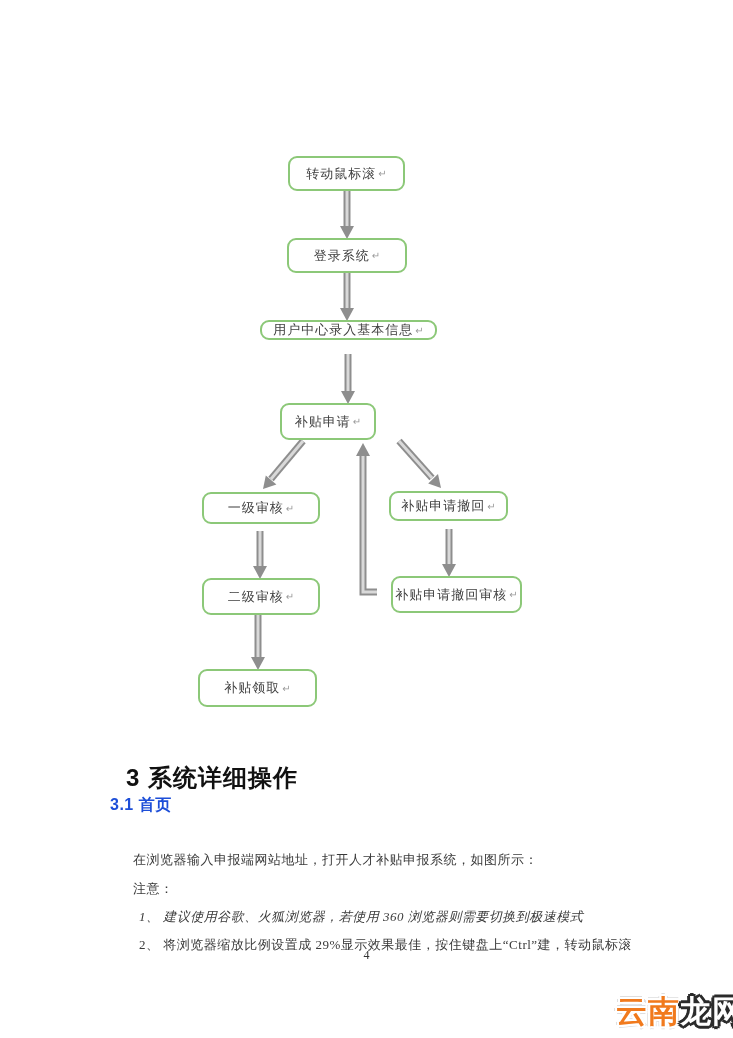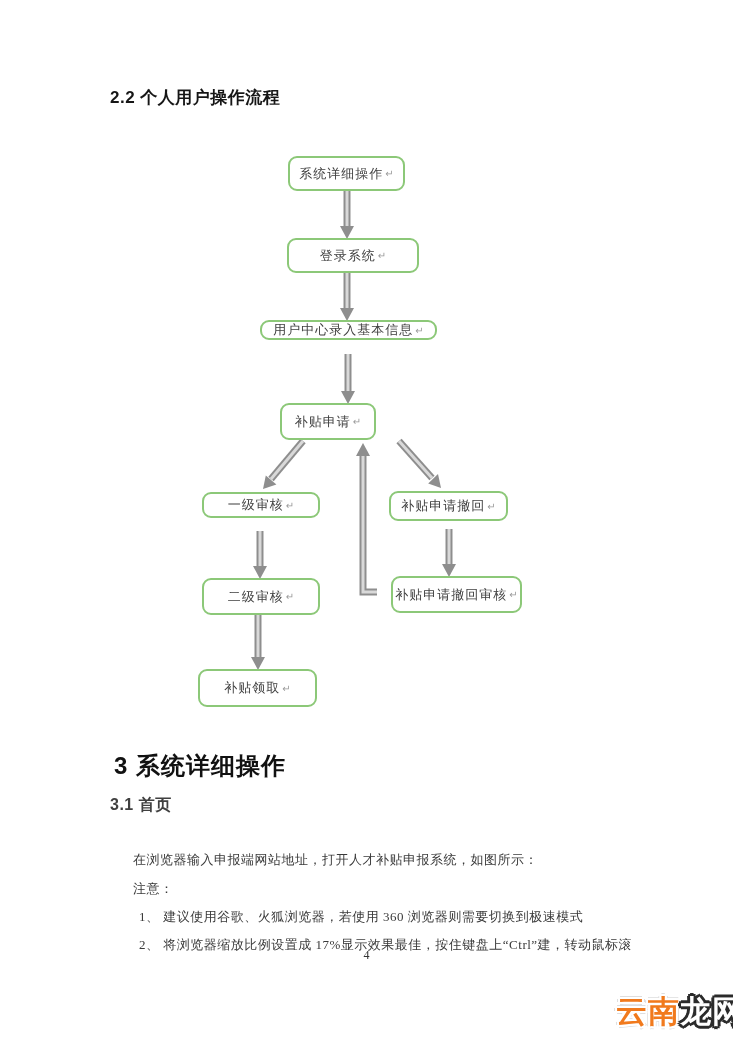--- a/index.html
+++ b/index.html
@@ -10,38 +10,38 @@
     font-family:"Liberation Serif", serif;
   }
 
   
   .h-section {
     position:absolute; left:110px; top:86px; margin:0;
     font-size:17px; font-weight:bold; color:#161616;
     font-family:"Liberation Sans", sans-serif; letter-spacing:0.5px;
   }
   .h-chapter {
-    position:absolute; left:110px; top:746px; margin:4px;
+    position:absolute; left:110px; top:746px; margin:16px;
     font-size:24px; font-weight:bold; color:#111;
     font-family:"Liberation Sans", sans-serif; letter-spacing:1px;
   }
   .h-sub {
     position:absolute; left:110px; top:795px; margin:0;
-    font-size:16px; font-weight:bold; color:#404040;
+    font-size:16px; font-weight:bold; color:#1d4ed8;
     font-family:"Liberation Sans", sans-serif; letter-spacing:0.5px;
   }
 
   
   .body-text {
     position:absolute; margin:0; font-size:13px; color:#3a3a3a;
     letter-spacing:0.5px; white-space:nowrap;
   }
   .p-intro { left:133px; top:851px; }
   .p-note  { left:133px; top:880px; }
-  .p-item1 { left:139px; top:908px; }
+  .p-item1 { left:139px; top:908px;font-style:italic; }
   .p-item2 { left:139px; top:936px; }
 
   .page-number {
     position:absolute; left:0; right:0; top:948px; text-align:center;
     font-size:12px; color:#333;
   }
 
   
   .flowchart-svg {
     position:absolute; left:0; top:0; width:733px; height:1038px;
@@ -79,21 +79,20 @@
     text-shadow:
       -2px -2px 0 #2b2b2b, 2px -2px 0 #2b2b2b, -2px 2px 0 #2b2b2b, 2px 2px 0 #2b2b2b,
       -3px 0 0 #2b2b2b, 3px 0 0 #2b2b2b, 0 -3px 0 #2b2b2b, 0 3px 0 #2b2b2b;
   }
 </style>
 </head>
 <body>
 
 <div class="page">
 
-  <h2 class="h-section">2.2 个人用户操作流程</h2>
 
   <svg class="flowchart-svg" viewBox="0 0 733 1038" aria-hidden="true">
     <g>
       <path class="shaft-outer" d="M347,191 L347,227"></path>
       <path class="shaft-inner" d="M347,191 L347,227"></path>
       <polygon class="head" points="340,226 354,226 347,239"></polygon>
     </g>
     <g>
       <path class="shaft-outer" d="M347,273 L347,309"></path>
       <path class="shaft-inner" d="M347,273 L347,309"></path>
@@ -130,36 +129,36 @@
       <polygon class="head" points="253,566 267,566 260,579"></polygon>
     </g>
     <g>
       <path class="shaft-outer" d="M258,615 L258,658"></path>
       <path class="shaft-inner" d="M258,615 L258,658"></path>
       <polygon class="head" points="251,657 265,657 258,670"></polygon>
     </g>
   </svg>
 
   <div class="node" style="left:288px;top:156px;width:117px;height:35px">
-    <span>系统详细操作</span>
+    <span>转动鼠标滚</span>
       <span class="return-mark">↵</span>
   </div>
-  <div class="node" style="left:287px;top:238px;width:132px;height:35px">
+  <div class="node" style="left:287px;top:238px;width:120px;height:35px">
     <span>登录系统</span>
       <span class="return-mark">↵</span>
   </div>
   <div class="node" style="left:260px;top:320px;width:177px;height:20px">
     <span>用户中心录入基本信息</span>
       <span class="return-mark">↵</span>
   </div>
   <div class="node" style="left:280px;top:403px;width:96px;height:37px">
     <span>补贴申请</span>
       <span class="return-mark">↵</span>
   </div>
-  <div class="node" style="left:202px;top:492px;width:118px;height:26px">
+  <div class="node" style="left:202px;top:492px;width:118px;height:32px">
     <span>一级审核</span>
       <span class="return-mark">↵</span>
   </div>
   <div class="node" style="left:389px;top:491px;width:119px;height:30px">
     <span>补贴申请撤回</span>
       <span class="return-mark">↵</span>
   </div>
   <div class="node" style="left:202px;top:578px;width:118px;height:37px">
     <span>二级审核</span>
       <span class="return-mark">↵</span>
@@ -172,21 +171,21 @@
     <span>补贴领取</span>
       <span class="return-mark">↵</span>
   </div>
 
   <h1 class="h-chapter">3 系统详细操作</h1>
   <h2 class="h-sub">3.1 首页</h2>
 
   <p class="body-text p-intro">在浏览器输入申报端网站地址，打开人才补贴申报系统，如图所示：</p>
   <p class="body-text p-note">注意：</p>
   <p class="body-text p-item1">1、 建议使用谷歌、火狐浏览器，若使用 360 浏览器则需要切换到极速模式</p>
-  <p class="body-text p-item2">2、 将浏览器缩放比例设置成 17%显示效果最佳，按住键盘上“Ctrl”建，转动鼠标滚</p>
+  <p class="body-text p-item2">2、 将浏览器缩放比例设置成 29%显示效果最佳，按住键盘上“Ctrl”建，转动鼠标滚</p>
 
   <div class="page-number">4</div>
 
   <div class="watermark">
     <span class="wm1">云南</span><span class="wm2">龙网</span>
   </div>
 
 </div>
 
 </body></html>

